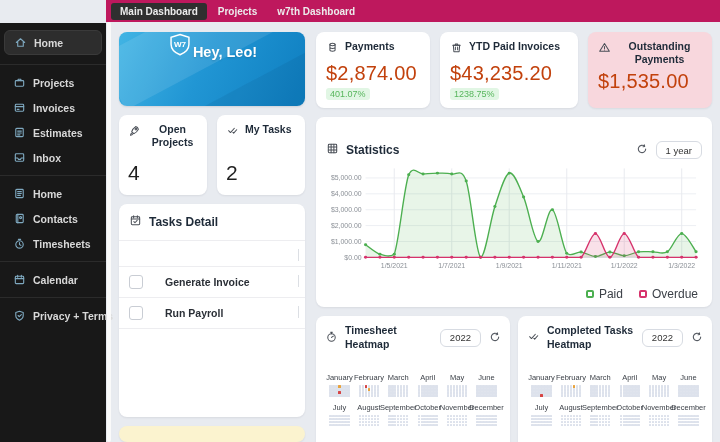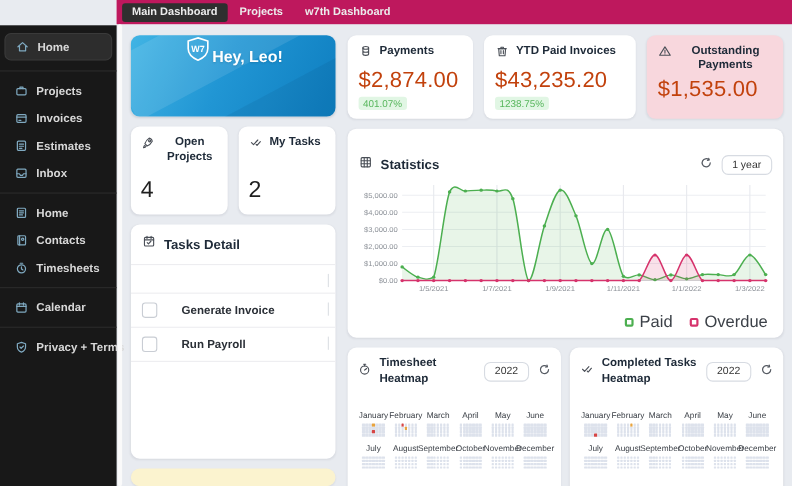--- a/index.html
+++ b/index.html
@@ -44,21 +44,21 @@
   .mini-value{font-size:21px;color:#1f1f1f;margin-top:auto;margin-bottom:2px;}
   
   .stats-card{height:190px;padding:24px 10px 6px;box-sizing:border-box;display:flex;flex-direction:column;flex-shrink:0;}
   .sec-head{display:flex;align-items:center;gap:7px;}
   .sec-title{font-size:12px;font-weight:bold;color:#1e2a38;}
   .head-right{margin-left:auto;display:flex;align-items:center;gap:8px;}
   .refresh svg{width:12px;height:12px;stroke:#565b63;fill:none;stroke-width:1.3;stroke-linecap:round;stroke-linejoin:round;}
   .range-btn{border:1px solid #d7dbe2;border-radius:6px;font-size:9.5px;padding:2.5px 9px;color:#333;background:#fff;cursor:pointer;}
   #chart-svg{width:100%;height:136px;margin-top:2px;}
   .legend{display:flex;justify-content:flex-end;gap:16px;align-items:center;padding-right:4px;}
-  .legend-item{display:flex;align-items:center;gap:5px;font-size:15px;color:#3c4148;}
+  .legend-item{display:flex;align-items:center;gap:5px;font-size:12px;color:#3c4148;}
   .legend-swatch{width:8px;height:8px;border-radius:2px;background:#fff;box-sizing:border-box;}
   .legend-swatch.green{border:2px solid #4caf50;}
   .legend-swatch.crimson{border:2px solid #d6336c;}
   
   .tasks-card{height:213px;box-sizing:border-box;overflow:hidden;flex-shrink:0;}
   .tasks-head{display:flex;align-items:center;gap:7px;padding:9px 10px;border-bottom:1px solid #ededf0;}
   .task-row{display:flex;align-items:center;gap:22px;padding:8px 10px;border-bottom:1px solid #ededf0;position:relative;}
   .task-row::after{content:"";position:absolute;right:6px;top:8px;height:12px;width:1px;background:#dcdfe4;}
   .task-row.empty{height:9px;}
   .checkbox{width:12px;height:12px;border:1px solid #c9cdd4;border-radius:3px;background:#fff;flex-shrink:0;cursor:pointer;}

